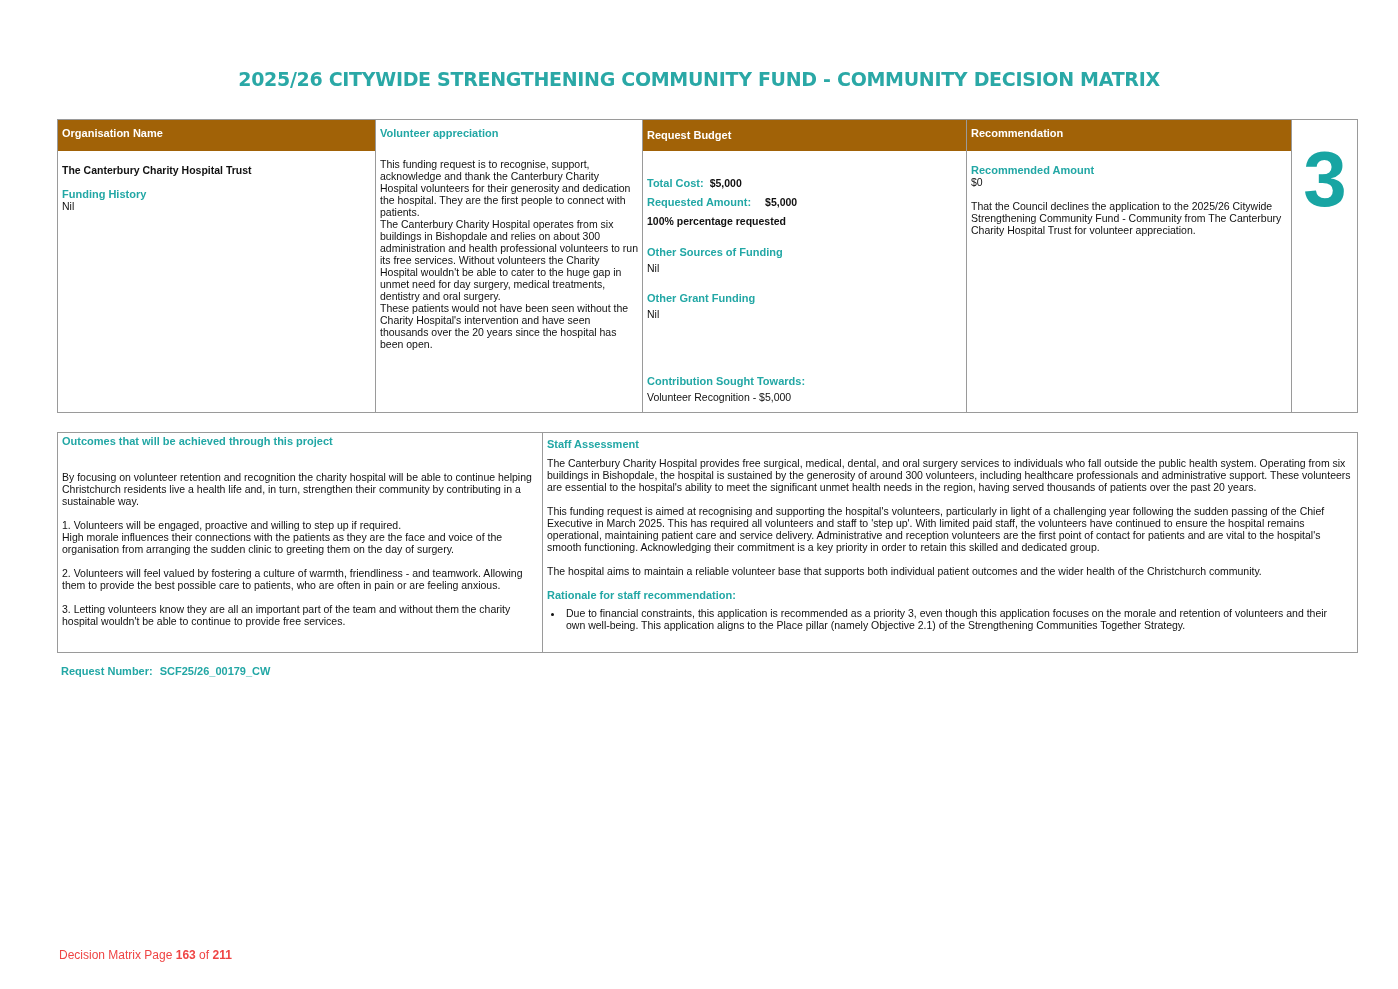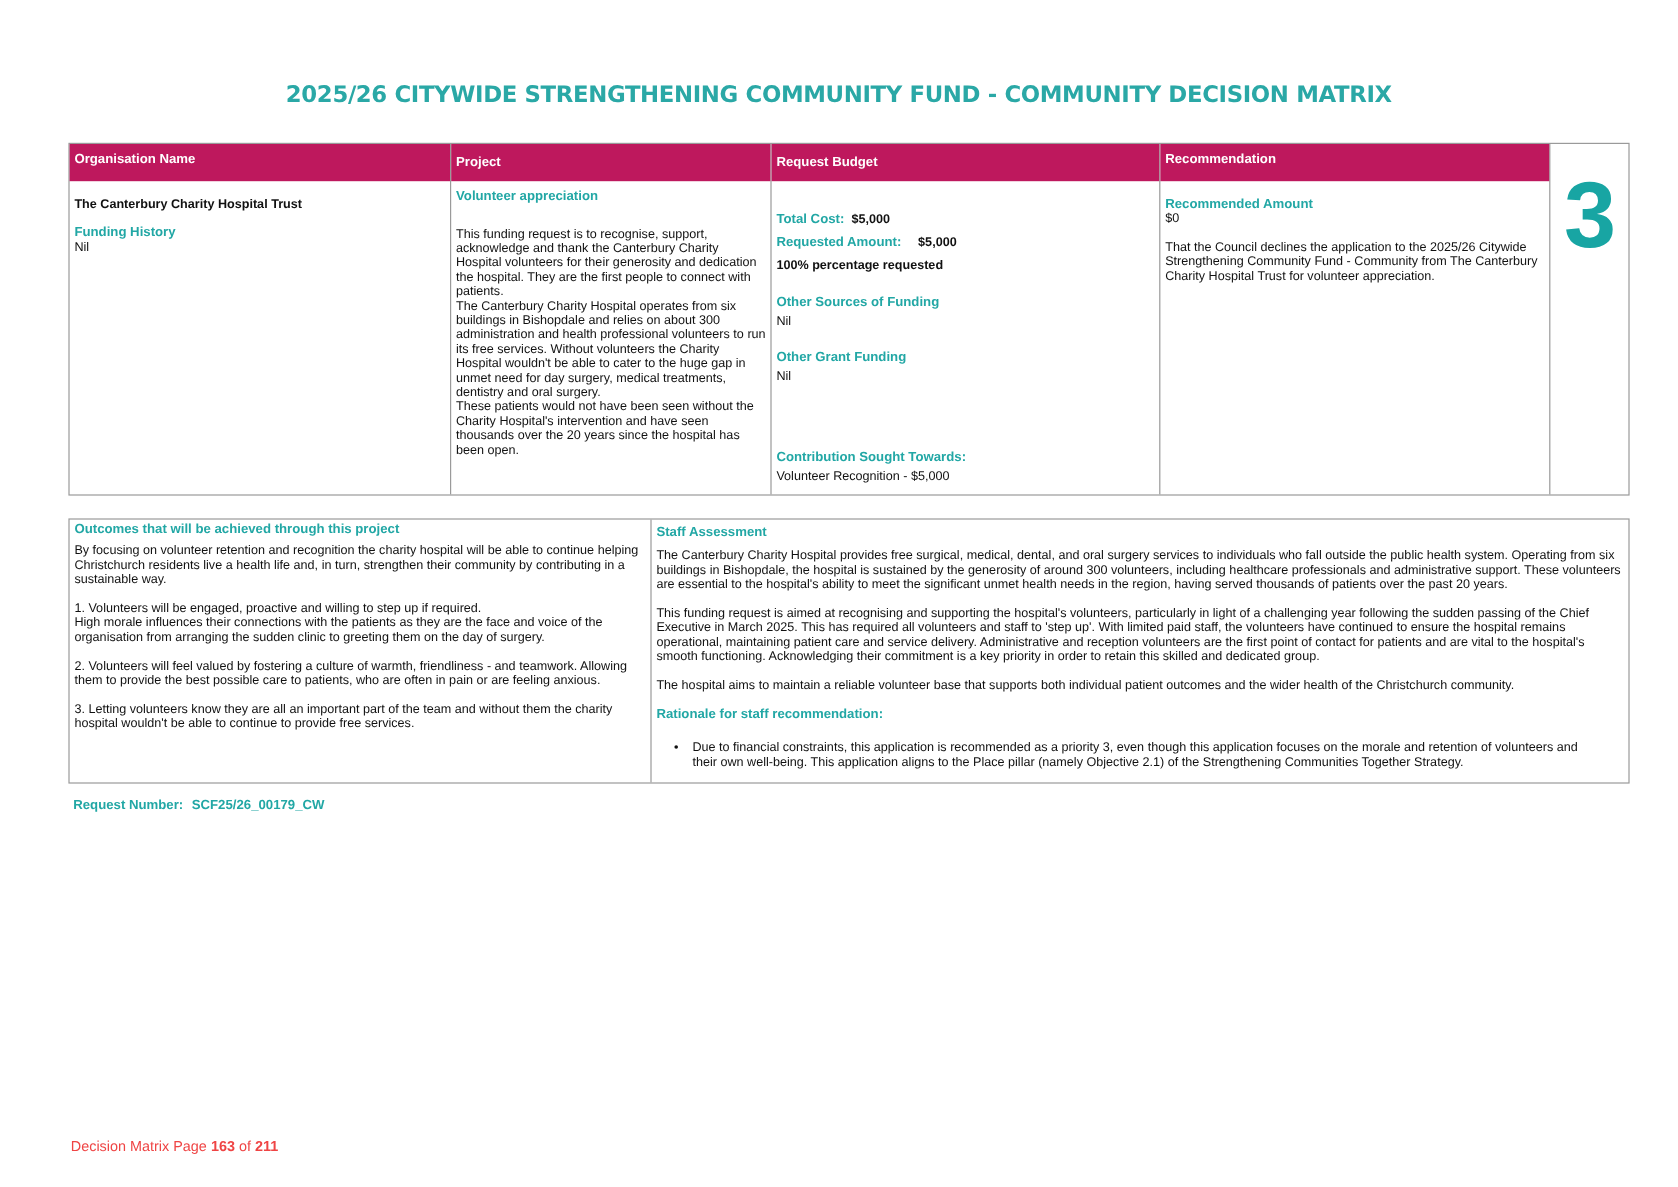--- a/index.html
+++ b/index.html
@@ -40,21 +40,21 @@
     .col {
       position: absolute;
       top: 0;
       bottom: 0;
       box-sizing: border-box;
       border-right: 1px solid #9a9a9a;
     }
     .col.last { border-right: none; }
     .col-head {
       height: 31px;
-      background: #be185d;
+      background: #a16207;
       color: #ffffff;
       font-weight: bold;
       font-size: 11px;
       box-sizing: border-box;
       padding: 7px 4px 0 4px;
     }
     .col-body {
       padding: 8px 4px 0 4px;
       font-size: 10.5px;
       line-height: 12px;
@@ -106,21 +106,21 @@
       position: absolute;
       left: 485px; top: 0; bottom: 0; right: 0;
       box-sizing: border-box;
       padding: 5px 4px 0 4px;
       font-size: 10.5px;
       line-height: 12px;
     }
     .section-head { color: #22a7a5; font-weight: bold; font-size: 11px; margin: 0 0 7px 0; }
     .para { margin: 0 0 12px 0; }
     ul.rationale { margin: 0; padding-left: 12px; }
-    ul.rationale li { margin: 16px; padding-left: 2px; }
+    ul.rationale li { margin: 5px; padding-left: 2px; }
 
     .request-number {
       position: absolute;
       top: 665px;
       left: 61px;
       font-size: 11px;
       font-weight: bold;
       color: #22a7a5;
     }
     .request-number .rn-val { margin-left: 4px; }
@@ -143,21 +143,20 @@
     <div class="col-head">Organisation Name</div>
     <div class="col-body" style="padding-top:13px;">
       <p class="p bold">The Canterbury Charity Hospital Trust</p>
       <div class="gap-s"></div>
       <p class="p teal">Funding History</p>
       <p class="p">Nil</p>
     </div>
   </div>
 
   <div class="col c2">
-    <div class="col-head" style="padding-top:9px;">Project</div>
     <div class="col-body" style="padding-top:7px;">
       <p class="p teal">Volunteer appreciation</p>
       <div style="height:19px;"></div>
       <p class="p">This funding request is to recognise, support, acknowledge and thank the Canterbury Charity Hospital volunteers for their generosity and dedication the hospital. They are the first people to connect with patients.</p>
       <p class="p">The Canterbury Charity Hospital operates from six buildings in Bishopdale and relies on about 300 administration and health professional volunteers to run its free services. Without volunteers the Charity Hospital wouldn't be able to cater to the huge gap in unmet need for day surgery, medical treatments, dentistry and oral surgery.</p>
       <p class="p">These patients would not have been seen without the Charity Hospital's intervention and have seen thousands over the 20 years since the hospital has been open.</p>
     </div>
   </div>
 
   <div class="col c3">
@@ -192,21 +191,21 @@
     </div>
   </div>
 
   <div class="col c5 last">
     <div class="priority-number">3</div>
   </div>
 </div>
 
 <div class="bottom-table">
   <div class="b1">
-    <p class="section-head" style="margin-bottom:6px;">Outcomes that will be achieved through this project</p>
+    <p class="section-head" style="margin-bottom:24px;">Outcomes that will be achieved through this project</p>
     <p class="para">By focusing on volunteer retention and recognition the charity hospital will be able to continue helping Christchurch residents live a health life and, in turn, strengthen their community by contributing in a sustainable way.</p>
     <p class="p">1. Volunteers will be engaged, proactive and willing to step up if required.</p>
     <p class="para">High morale influences their connections with the patients as they are the face and voice of the organisation from arranging the sudden clinic to greeting them on the day of surgery.</p>
     <p class="para">2. Volunteers will feel valued by fostering a culture of warmth, friendliness - and teamwork. Allowing them to provide the best possible care to patients, who are often in pain or are feeling anxious.</p>
     <p class="para">3. Letting volunteers know they are all an important part of the team and without them the charity hospital wouldn't be able to continue to provide free services.</p>
   </div>
   <div class="b2">
     <p class="section-head">Staff Assessment</p>
     <p class="para">The Canterbury Charity Hospital provides free surgical, medical, dental, and oral surgery services to individuals who fall outside the public health system. Operating from six buildings in Bishopdale, the hospital is sustained by the generosity of around 300 volunteers, including healthcare professionals and administrative support. These volunteers are essential to the hospital's ability to meet the significant unmet health needs in the region, having served thousands of patients over the past 20 years.</p>
     <p class="para">This funding request is aimed at recognising and supporting the hospital's volunteers, particularly in light of a challenging year following the sudden passing of the Chief Executive in March 2025. This has required all volunteers and staff to 'step up'. With limited paid staff, the volunteers have continued to ensure the hospital remains operational, maintaining patient care and service delivery. Administrative and reception volunteers are the first point of contact for patients and are vital to the hospital's smooth functioning. Acknowledging their commitment is a key priority in order to retain this skilled and dedicated group.</p>

